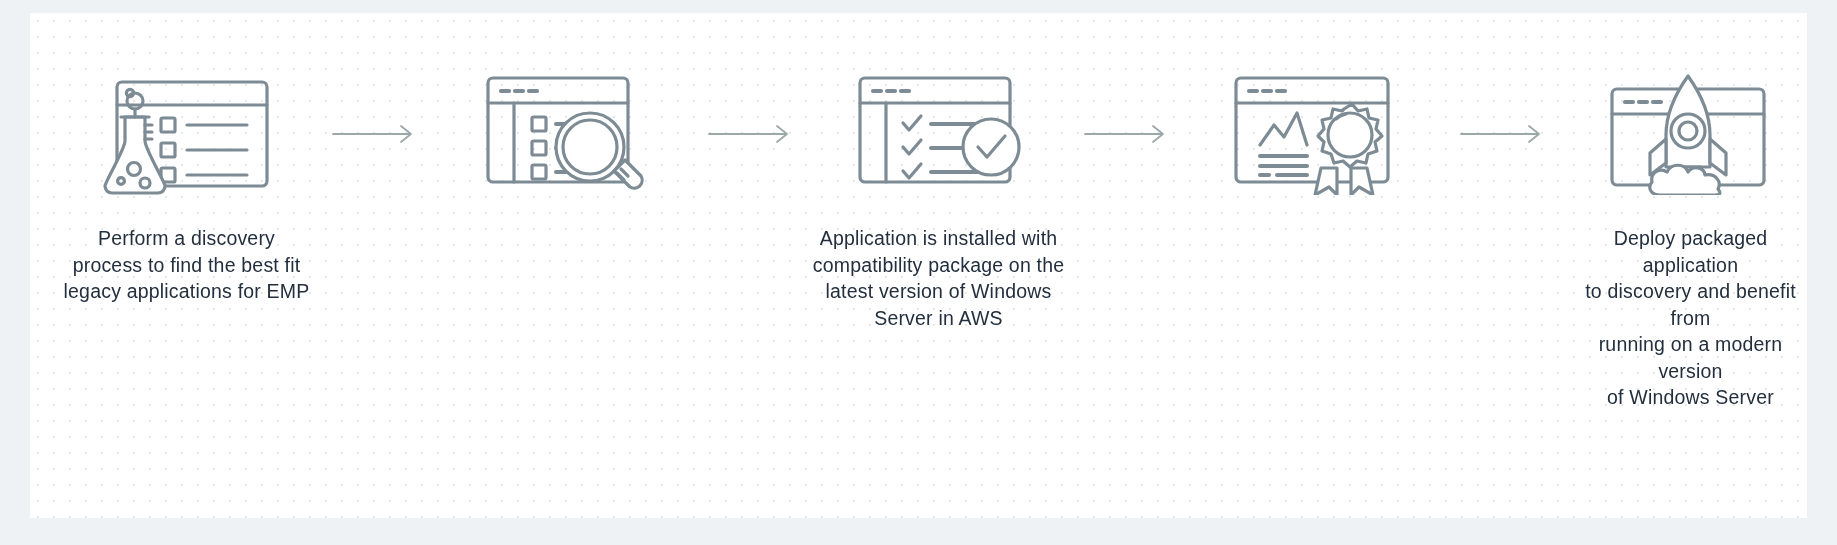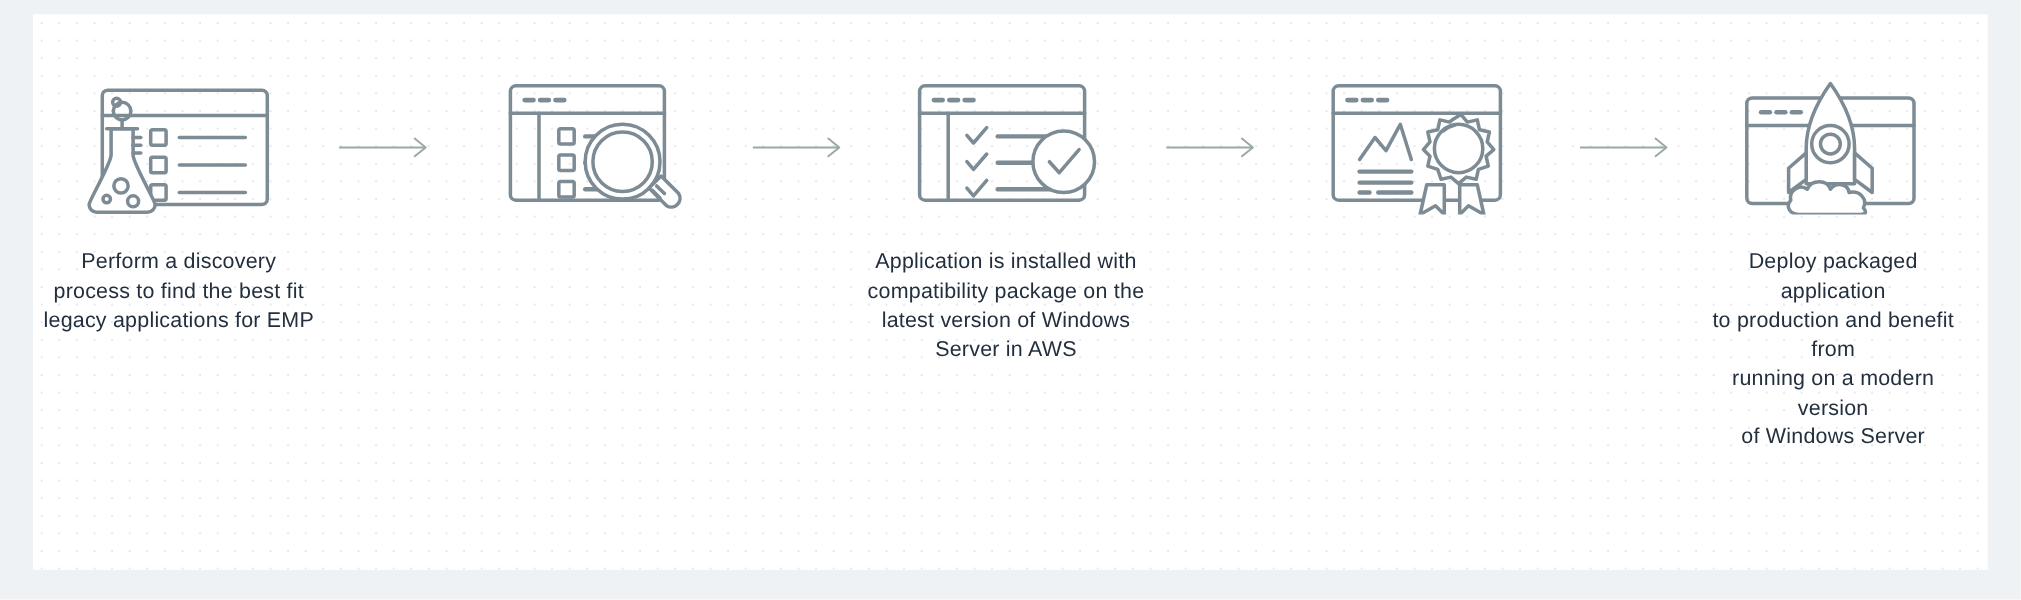--- a/index.html
+++ b/index.html
@@ -21,28 +21,28 @@
     width: 1777px;
     height: 505px;
     background-color: #ffffff;
     background-image: radial-gradient(circle at 1px 1px, #e3e8ec 1.1px, transparent 1.2px);
     background-size: 16px 16px;
     background-position: 7px 7px;
   }
 
   .flow {
     position: absolute;
-    left: 0;
+    left: 16px;
     top: 0;
     width: 100%;
     height: 100%;
     display: flex;
     flex-direction: row;
     align-items: flex-start;
-    justify-content: flex-end;
+    justify-content: flex-start;
     padding-top: 60px;
     box-sizing: border-box;
   }
 
   .step {
     width: 281px;
     display: flex;
     flex-direction: column;
     align-items: center;
     flex: 0 0 auto;
@@ -230,19 +230,19 @@
         <path d="M63 66 L47 80 L47 102 L63 90 Z" fill="#ffffff"></path>
         <path d="M107 66 L123 80 L123 102 L107 90 Z" fill="#ffffff"></path>
 
         <path d="M72 94 L70 105 L100 105 L98 94 Z" fill="#ffffff"></path>
 
         <path d="M57 122 C48 122 44 115 49 109 C47 100 57 94 64 99
                  C68 90 82 90 85 99 C90 92 101 94 102 102
                  C112 100 119 108 115 116 C119 121 116 122 112 122 Z" fill="#ffffff"></path>
       </svg>
       <div class="step-caption">Deploy packaged application
-to production and benefit from
+to discovery and benefit from
 running on a modern version
 of Windows Server</div>
     </div>
 
   </div>
 </div>
 
 </body></html>

